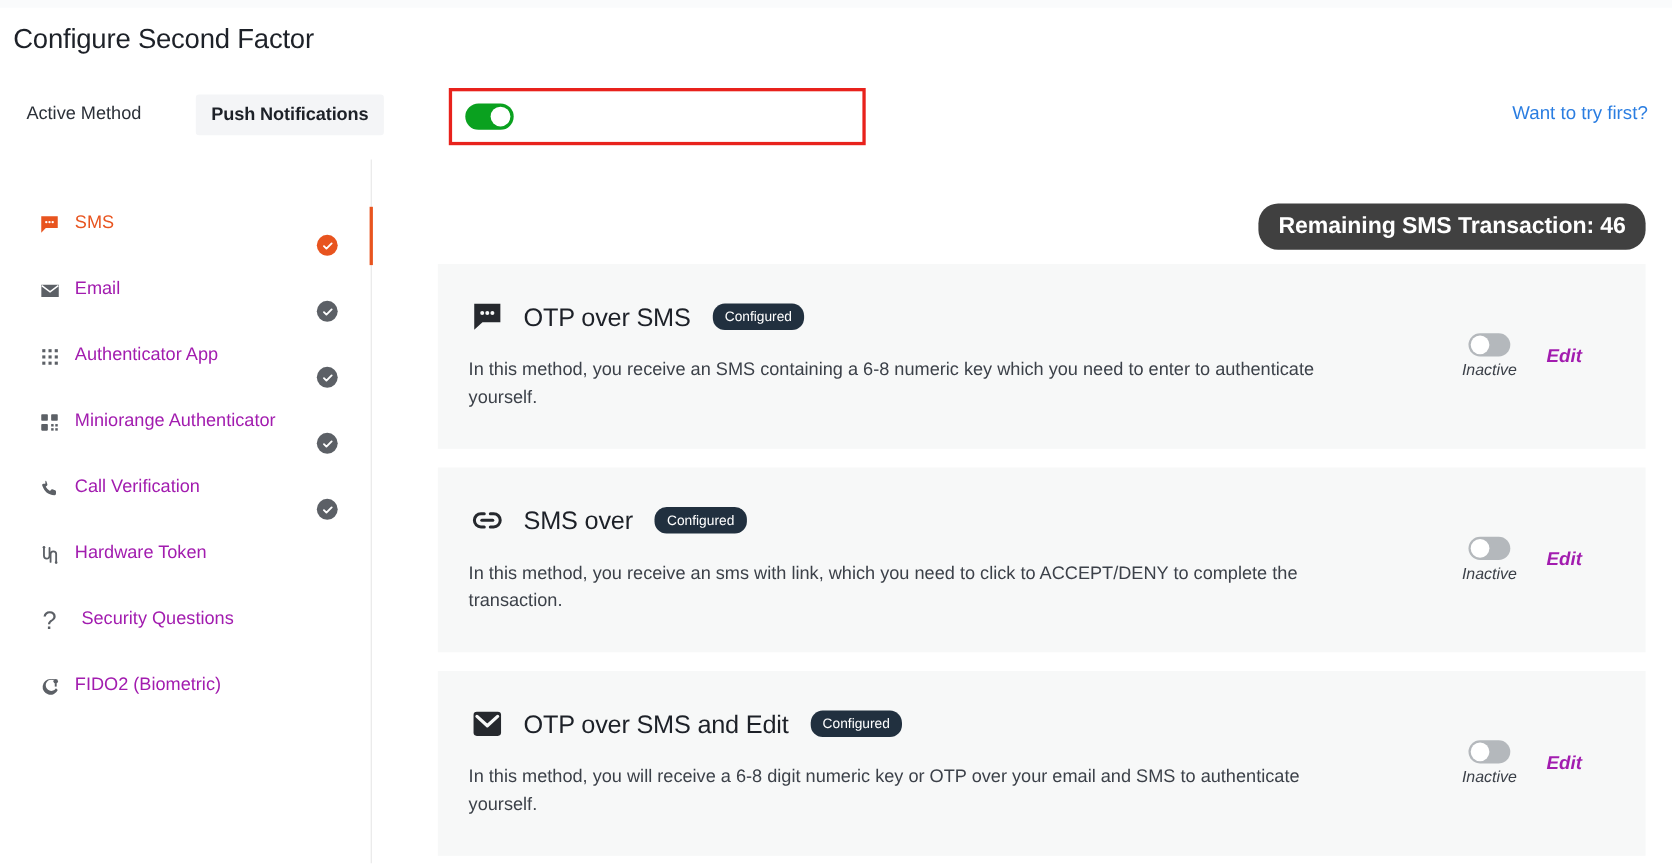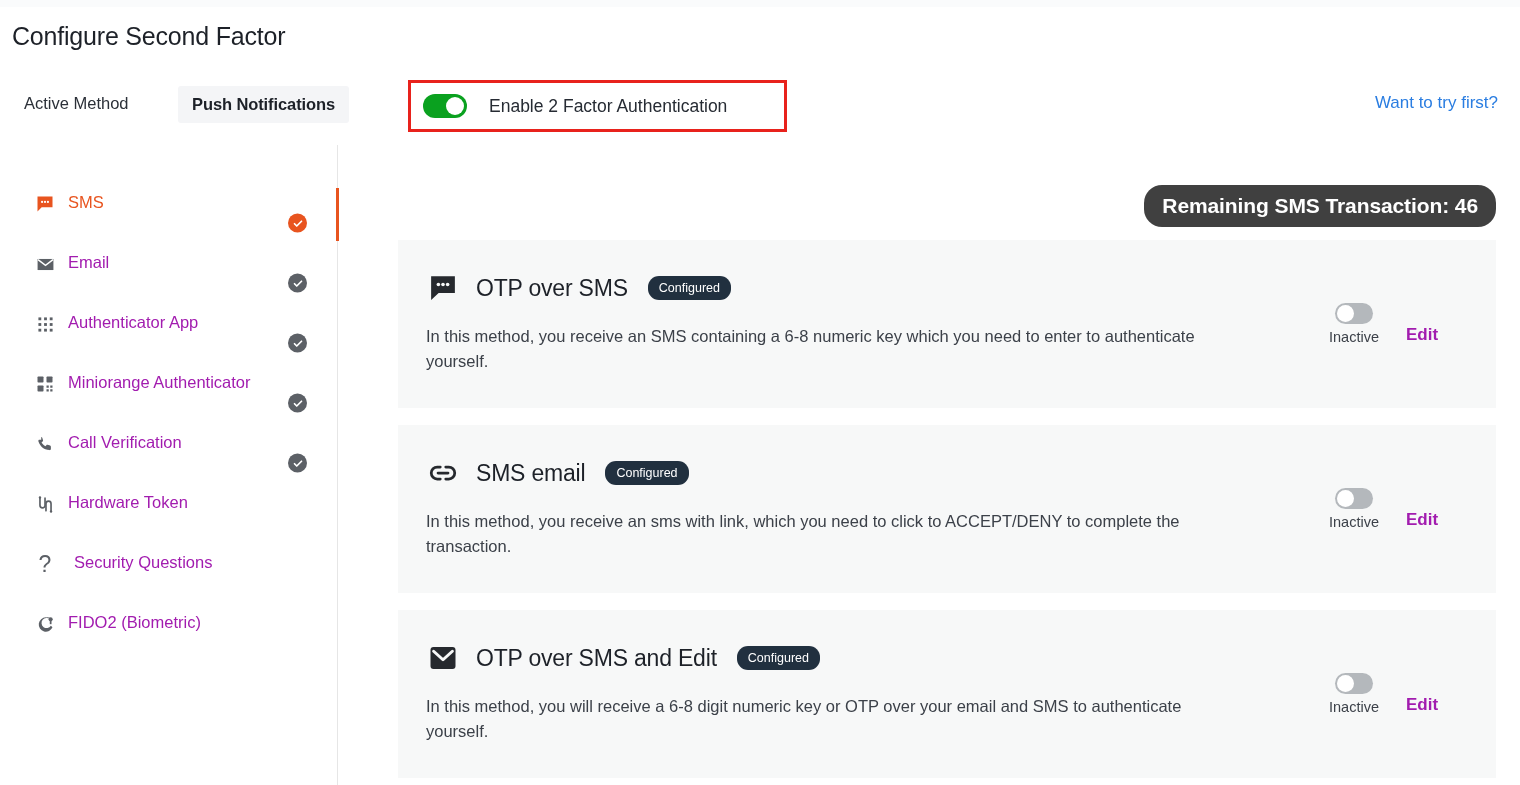--- a/index.html
+++ b/index.html
@@ -270,21 +270,22 @@
     line-height: 1.5;
     color: #3c4149;
   }
 
   .card-right {
     position: absolute;
     right: 20px;
     top: 50%;
     transform: translateY(-50%);
     display: flex;
-    align-items: flex-end;
+    align-items: center;
+    font-style: italic;
   }
 
   .status-wrap {
     display: flex;
     flex-direction: column;
     align-items: center;
     width: 96px;
   }
 
   .mini-toggle {
@@ -332,21 +333,20 @@
 
   <div class="header-row">
     <span class="active-method-label">Active Method</span>
     <span class="active-method-value">Push Notifications</span>
   </div>
 
   <div class="enable-box">
     <div class="enable-toggle">
       <div class="knob"></div>
     </div>
-    <span class="enable-label">Enable 2 Factor Authentication</span>
   </div>
 
   <a class="try-first-link">Want to try first?</a>
 
   <div class="sidebar">
 
     <div class="side-item active">
       <span class="ic">
         <svg viewBox="0 0 24 24" width="20" height="20" fill="currentColor">
             <path d="M3 3h18v13H8l-5 5V3z"></path>
@@ -499,21 +499,21 @@
 
       <div class="card">
         <div class="card-head">
           <span class="card-icon">
             <svg viewBox="0 0 24 24" width="30" height="30" fill="none" stroke="currentColor" stroke-width="2.2" stroke-linecap="round">
                 <path d="M9.8 7.2H7.4a4.8 4.8 0 0 0 0 9.6h2.4"></path>
                 <path d="M14.2 7.2h2.4a4.8 4.8 0 0 1 0 9.6h-2.4"></path>
                 <path d="M8 12h8"></path>
               </svg>
           </span>
-          <span class="card-title">SMS email</span>
+          <span class="card-title">SMS over</span>
           <span class="configured-badge">Configured</span>
         </div>
         <div class="card-desc">In this method, you receive an sms with link, which you need to click to ACCEPT/DENY to complete the transaction.</div>
         <div class="card-right">
           <div class="status-wrap">
             <div class="mini-toggle">
               <div class="knob"></div>
             </div>
             <span class="status-text">Inactive</span>
           </div>

